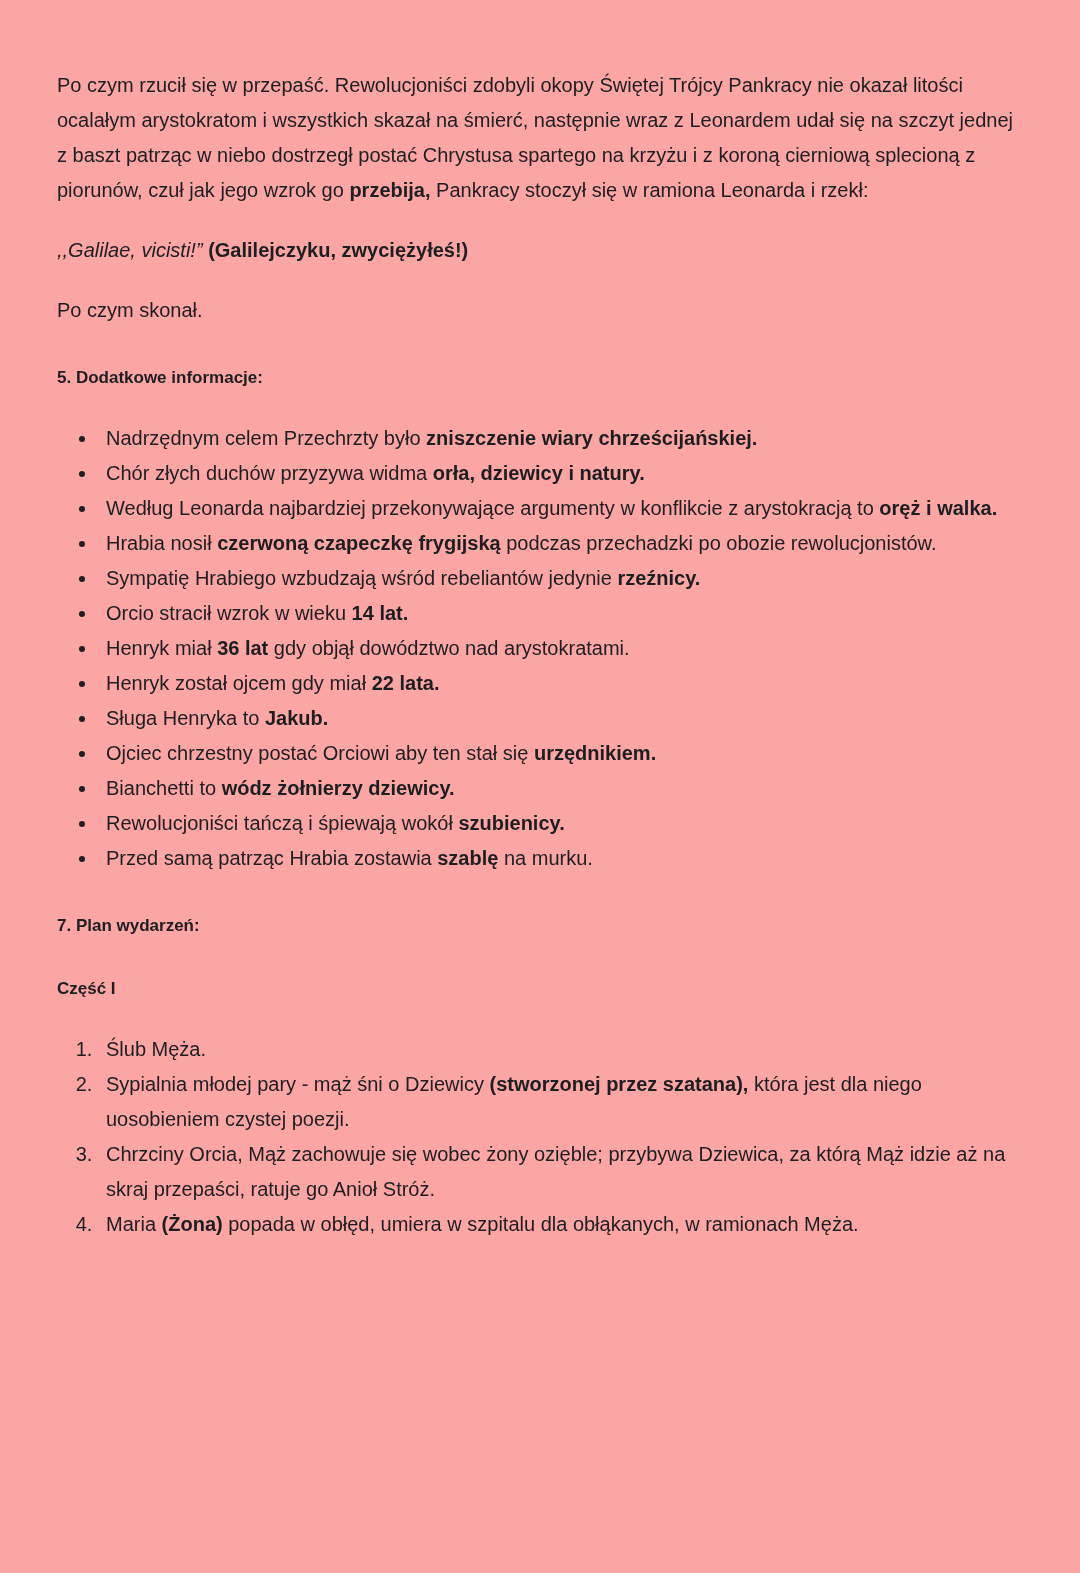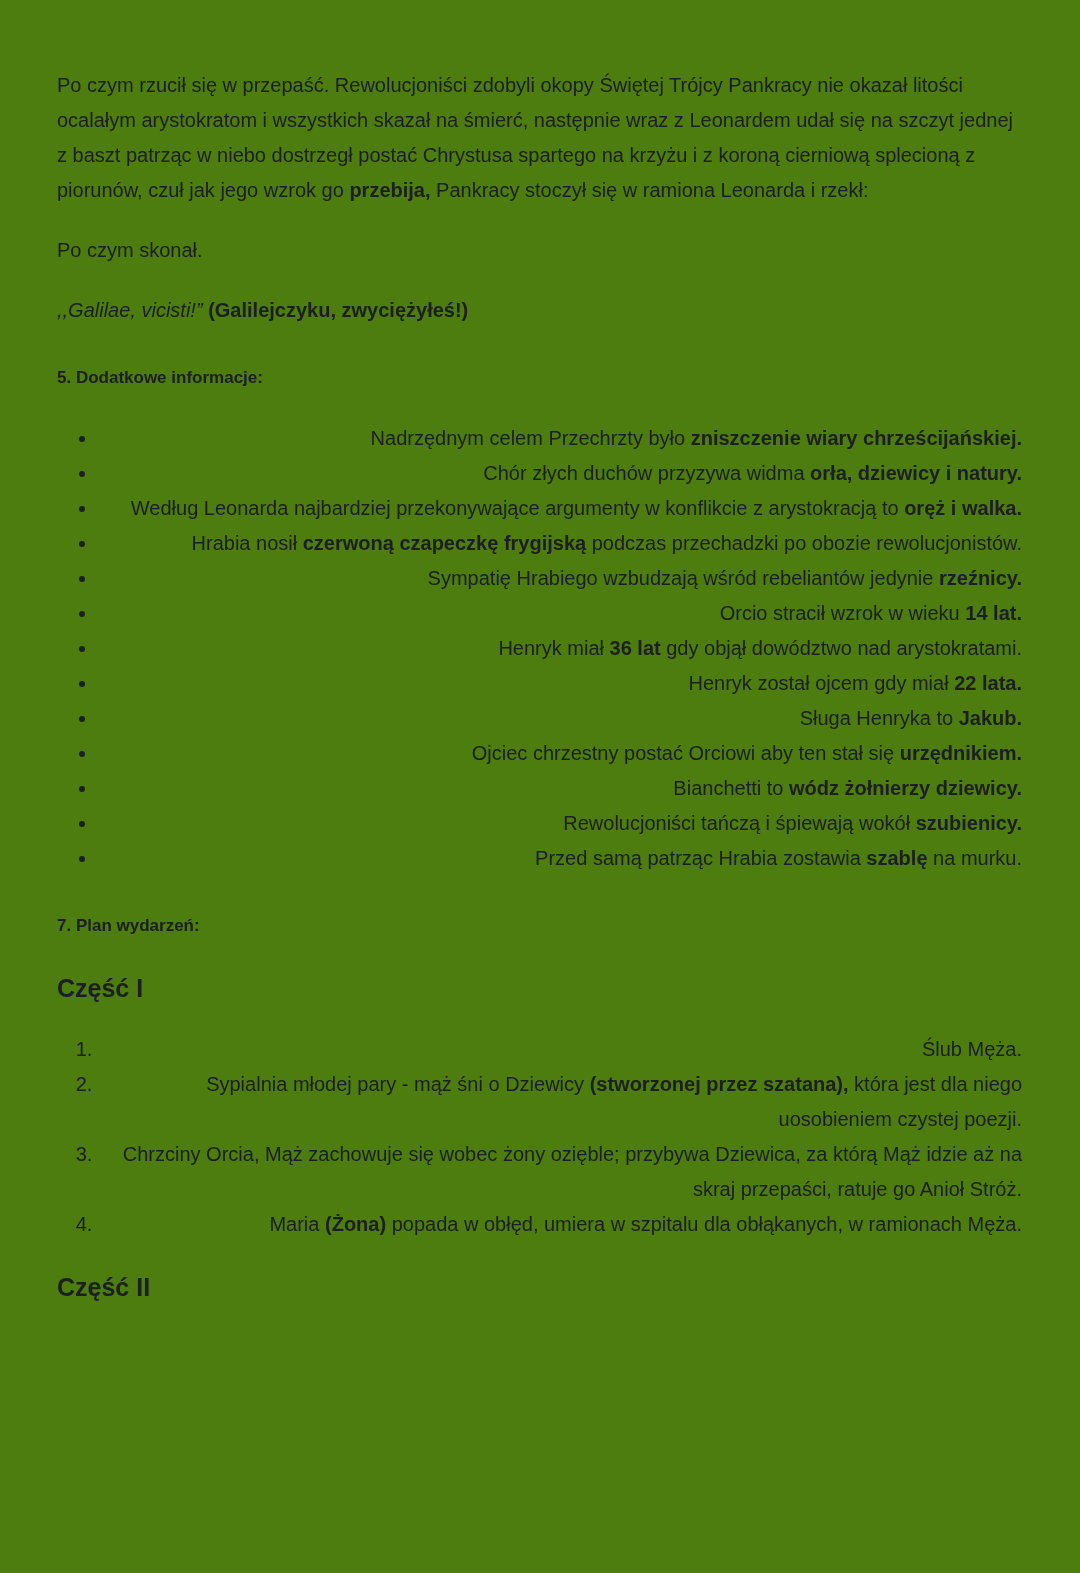--- a/index.html
+++ b/index.html
@@ -9,59 +9,58 @@
   }
   body {
     font-family: "Liberation Sans", "DejaVu Sans", sans-serif;
     color: #1c1e21;
   }
   .page {
     width: 1080px;
     min-height: 1573px;
     box-sizing: border-box;
     padding: 68px 58px 40px 57px;
-    background: #4d7c0f;
+    background: #fca5a5;
   }
   .doc {
     font-size: 20px;
     line-height: 35px;
   }
   .doc p {
     margin: 0 0 25px 0;
   }
   .doc h3 {
     font-size: 17px;
     font-weight: 700;
     margin: 32px 0 26px 0;
   }
   .doc h4 {
-    font-size: 25px;
+    font-size: 17px;
     font-weight: 700;
     margin: 28px 0 26px 0;
   }
   .doc ul, .doc ol {
     margin: 0 0 27px 0;
     padding-left: 41px;
   }
   .doc li {
     margin: 0;
     padding-left: 8px;
-    text-align: right;
   }
   .b { font-weight: 700; }
   .i { font-style: italic; }
 </style>
 </head>
 <body>
 
 <div class="page">
   <div class="doc" id="doc">
       <p><span>Po czym rzucił się w przepaść. Rewolucjoniści zdobyli okopy Świętej Trójcy Pankracy nie okazał litości ocalałym arystokratom i wszystkich skazał na śmierć, następnie wraz z Leonardem udał się na szczyt jednej z baszt patrząc w niebo dostrzegł postać Chrystusa spartego na krzyżu i z koroną cierniową splecioną z piorunów, czuł jak jego wzrok go </span><span class="b">przebija,</span><span> Pankracy stoczył się w ramiona Leonarda i rzekł:</span></p>
+      <p><span class="i">,,Galilae, vicisti!”</span><span class="b"> (Galilejczyku, zwyciężyłeś!)</span></p>
       <p><span>Po czym skonał.</span></p>
-      <p><span class="i">,,Galilae, vicisti!”</span><span class="b"> (Galilejczyku, zwyciężyłeś!)</span></p>
       <h3><span>5. Dodatkowe informacje:</span></h3>
       <ul>
         <li><span>Nadrzędnym celem Przechrzty było </span><span class="b">zniszczenie wiary chrześcijańskiej.</span></li>
         <li><span>Chór złych duchów przyzywa widma </span><span class="b">orła, dziewicy i natury.</span></li>
         <li><span>Według Leonarda najbardziej przekonywające argumenty w konflikcie z arystokracją to </span><span class="b">oręż i walka.</span></li>
         <li><span>Hrabia nosił </span><span class="b">czerwoną czapeczkę frygijską</span><span> podczas przechadzki po obozie rewolucjonistów.</span></li>
         <li><span>Sympatię Hrabiego wzbudzają wśród rebeliantów jedynie </span><span class="b">rzeźnicy.</span></li>
         <li><span>Orcio stracił wzrok w wieku </span><span class="b">14 lat.</span></li>
         <li><span>Henryk miał </span><span class="b">36 lat</span><span> gdy objął dowództwo nad arystokratami.</span></li>
         <li><span>Henryk został ojcem gdy miał </span><span class="b">22 lata.</span></li>
@@ -72,15 +71,14 @@
         <li><span>Przed samą patrząc Hrabia zostawia </span><span class="b">szablę</span><span> na murku.</span></li>
       </ul>
       <h3><span>7. Plan wydarzeń:</span></h3>
       <h4><span>Część I</span></h4>
       <ol>
         <li><span>Ślub Męża.</span></li>
         <li><span>Sypialnia młodej pary - mąż śni o Dziewicy </span><span class="b">(stworzonej przez szatana),</span><span> która jest dla niego uosobieniem czystej poezji.</span></li>
         <li><span>Chrzciny Orcia, Mąż zachowuje się wobec żony ozięble; przybywa Dziewica, za którą Mąż idzie aż na skraj przepaści, ratuje go Anioł Stróż.</span></li>
         <li><span>Maria </span><span class="b">(Żona)</span><span> popada w obłęd, umiera w szpitalu dla obłąkanych, w ramionach Męża.</span></li>
       </ol>
-      <h4><span>Część II</span></h4>
     </div>
 </div>
 
 </body></html>

